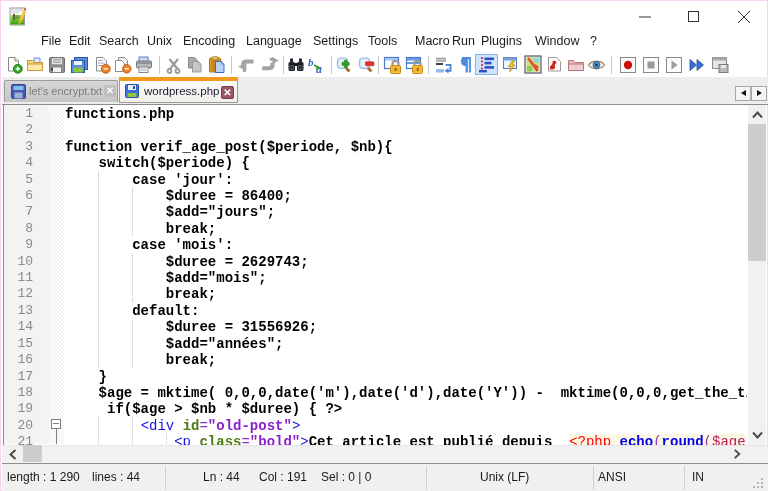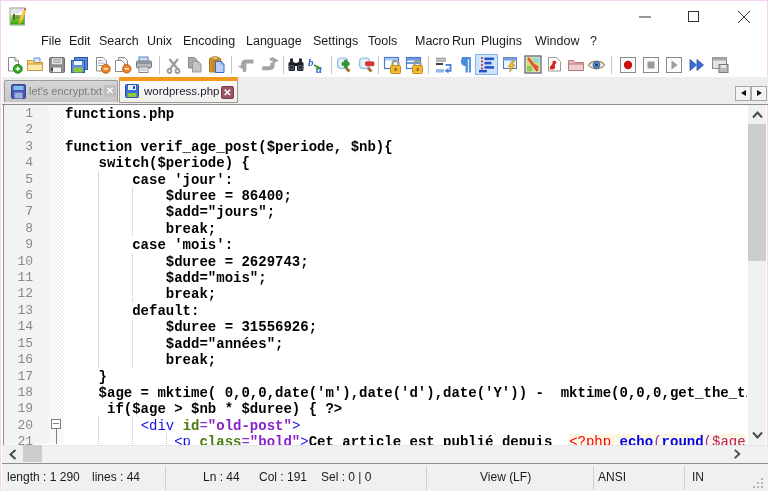--- a/index.html
+++ b/index.html
@@ -379,21 +379,21 @@
   <svg class="abs" style="left:732px;top:448px" width="8" height="10" viewBox="0 0 8 11">
     <path d="M1.5 1 L6.5 5.5 L1.5 10" fill="none" stroke="#4a4a4a" stroke-width="2"></path>
   </svg>
 
   <div class="status"></div>
   <div class="st" style="left:6px">length : 1 290</div>
   <div class="st" style="left:91px">lines : 44</div>
   <div class="st" style="left:202px">Ln : 44</div>
   <div class="st" style="left:258px">Col : 191</div>
   <div class="st" style="left:320px">Sel : 0 | 0</div>
-  <div class="st" style="left:479px">View (LF)</div>
+  <div class="st" style="left:479px">Unix (LF)</div>
   <div class="st" style="left:597px">ANSI</div>
   <div class="st" style="left:691px">IN</div>
   <div class="stsep" style="left:164px"></div>
   <div class="stsep" style="left:425px"></div>
   <div class="stsep" style="left:592px"></div>
   <div class="stsep" style="left:683px"></div>
   <svg class="abs" style="left:746px;top:473px" width="18" height="16" viewBox="0 0 18 16">
     <g fill="#b4b4b4">
       <rect x="14" y="12" width="2" height="2"></rect>
         <rect x="10" y="12" width="2" height="2"></rect>

